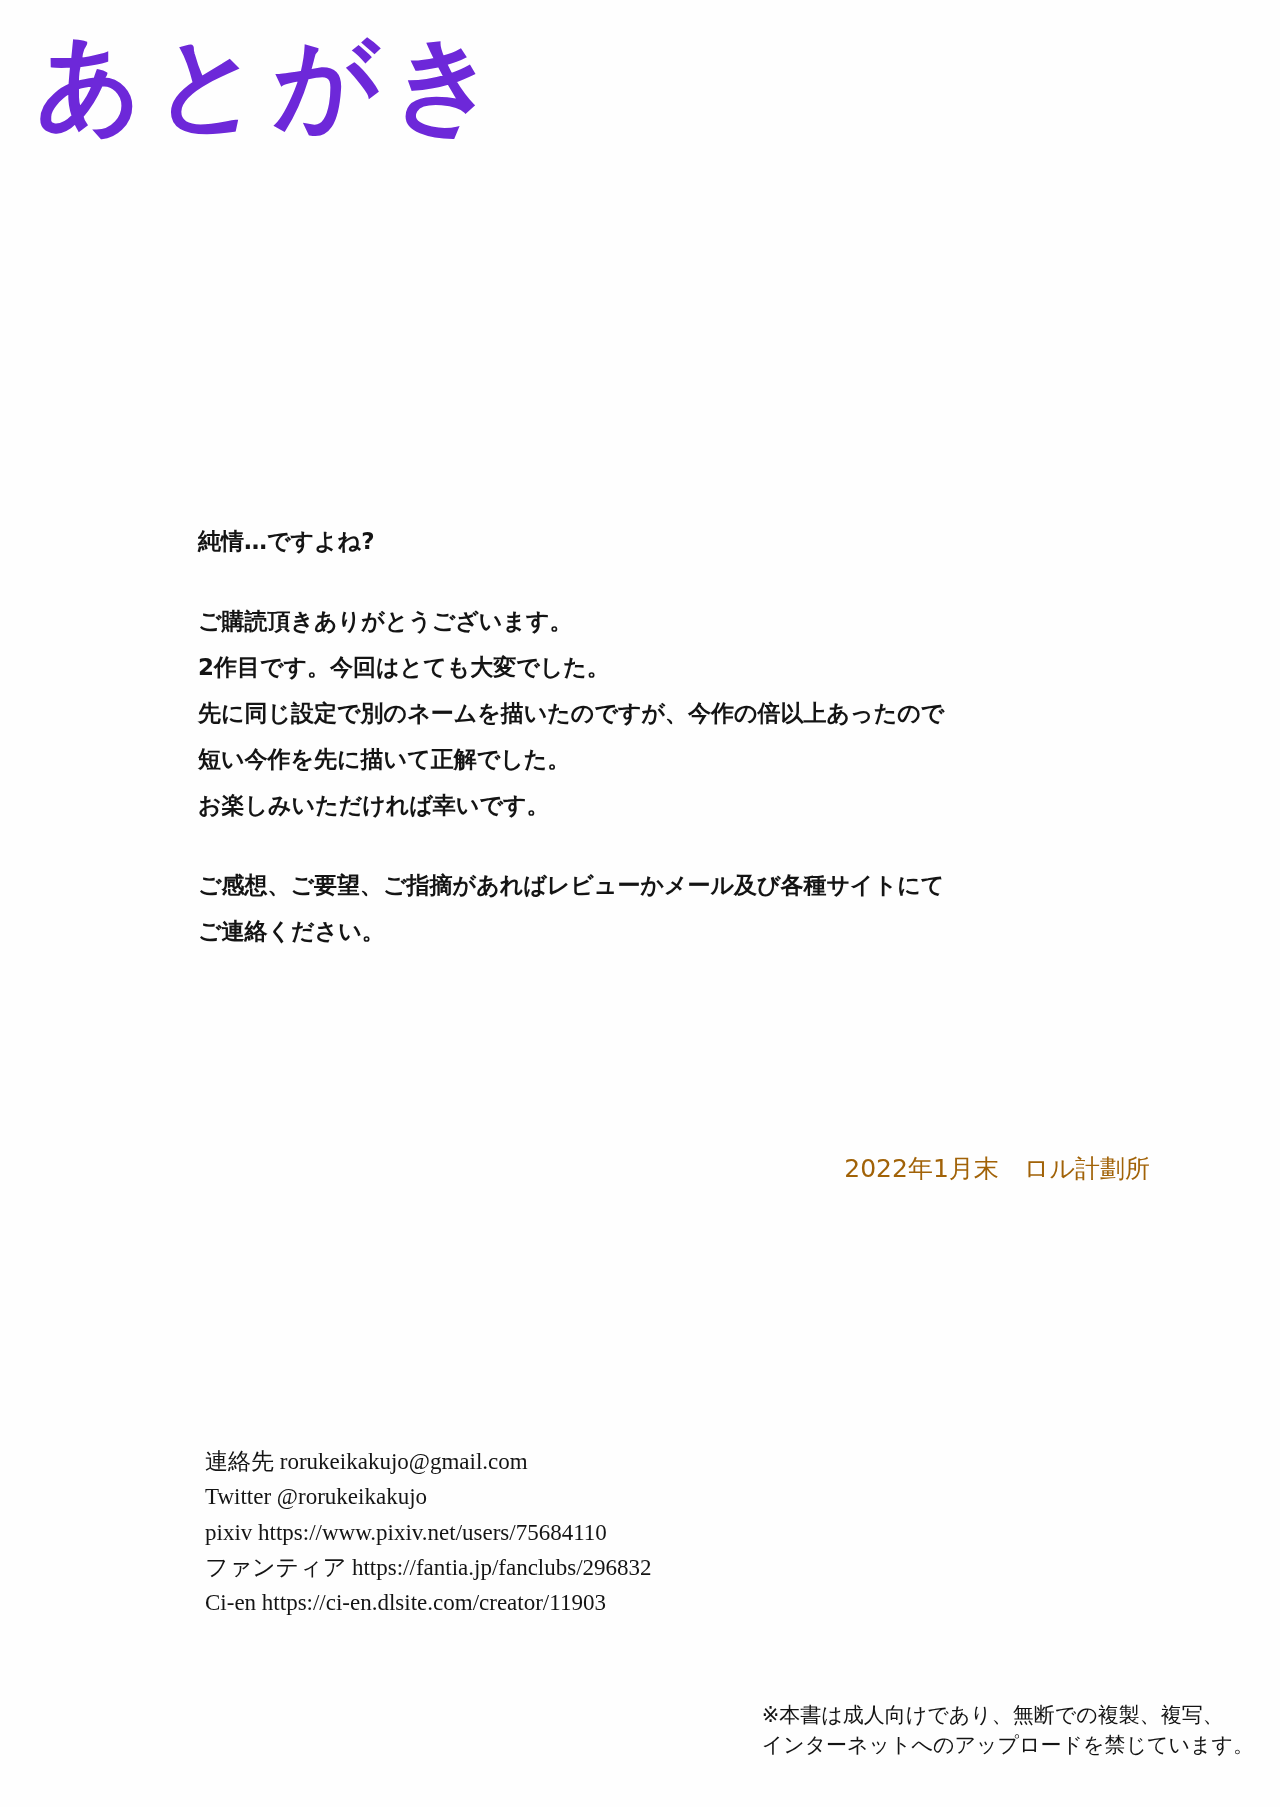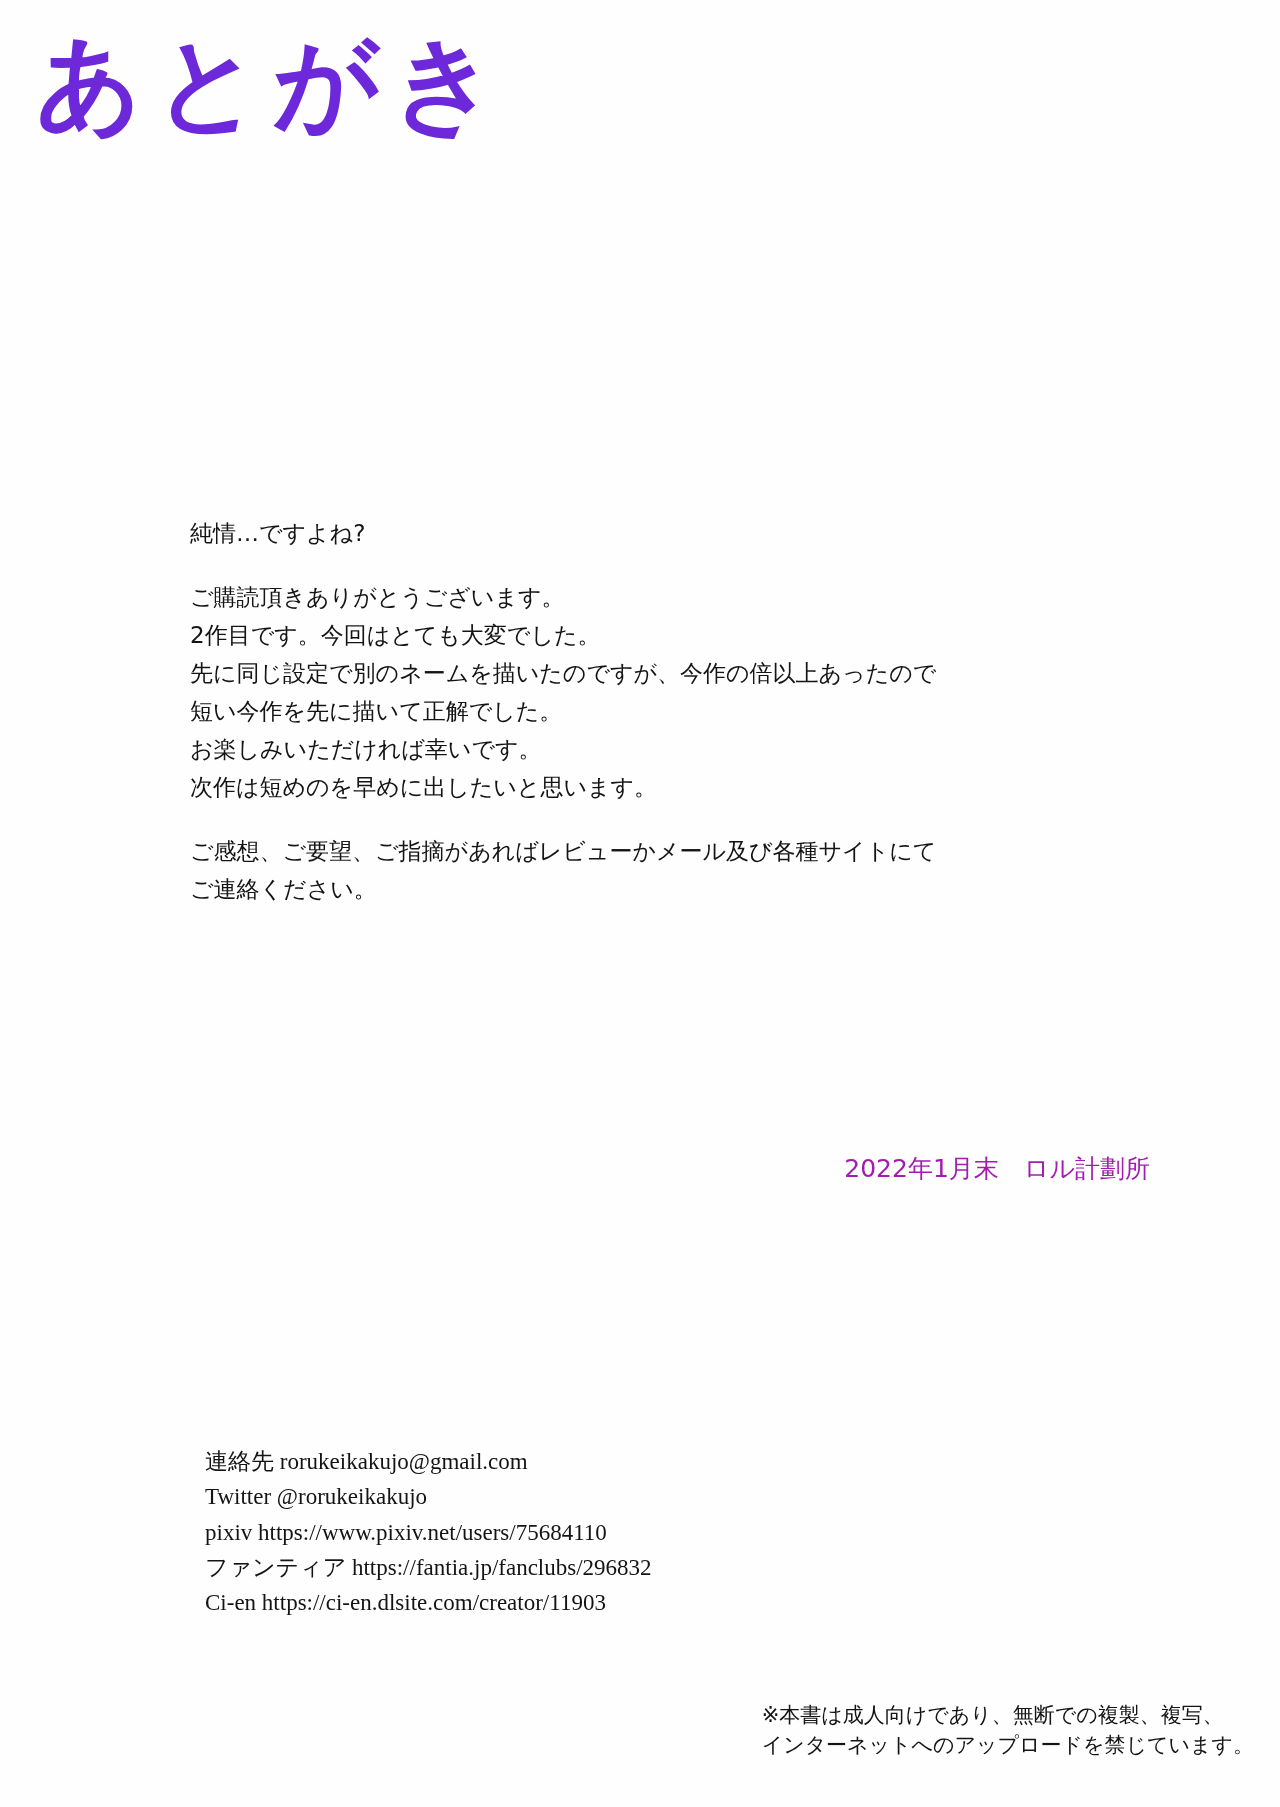--- a/index.html
+++ b/index.html
@@ -42,39 +42,40 @@
     left: 186px;
     top: 512px;
     width: 950px;
     font-family: "DejaVu Sans", sans-serif;
     font-size: 23px;
     line-height: 1.0;
     color: #141414;
   }
   .body-line {
     white-space: pre;
-    margin: 4px;
+    margin: 12px;
     padding: 0;
     height: 34px;
     line-height: 34px;
+    font-weight: bold;
   }
   .body-gap {
     height: 22px;
   }
 
   
   .signature {
     position: absolute;
     left: 0;
     right: 130px;
     top: 1152px;
     text-align: right;
     font-family: "DejaVu Sans", sans-serif;
     font-size: 25px;
-    color: #a21caf;
+    color: #a16207;
     white-space: pre;
   }
 
   
   .contact-block {
     position: absolute;
     left: 200px;
     top: 1442px;
     font-family: "Liberation Serif", serif;
     font-size: 23px;
@@ -110,21 +111,20 @@
   <div class="afterword-title">あとがき</div>
 
   <div class="body-block">
     <p class="body-line">純情…ですよね?</p>
     <div class="body-gap"></div>
     <p class="body-line">ご購読頂きありがとうございます。</p>
     <p class="body-line">2作目です。今回はとても大変でした。</p>
     <p class="body-line">先に同じ設定で別のネームを描いたのですが、今作の倍以上あったので</p>
     <p class="body-line">短い今作を先に描いて正解でした。</p>
     <p class="body-line">お楽しみいただければ幸いです。</p>
-    <p class="body-line">次作は短めのを早めに出したいと思います。</p>
     <div class="body-gap"></div>
     <p class="body-line">ご感想、ご要望、ご指摘があればレビューかメール及び各種サイトにて</p>
     <p class="body-line">ご連絡ください。</p>
   </div>
 
   <div class="signature">2022年1月末　ロル計劃所</div>
 
   <div class="contact-block">
     <p class="contact-line">連絡先 rorukeikakujo@gmail.com</p>
     <p class="contact-line">Twitter @rorukeikakujo</p>

